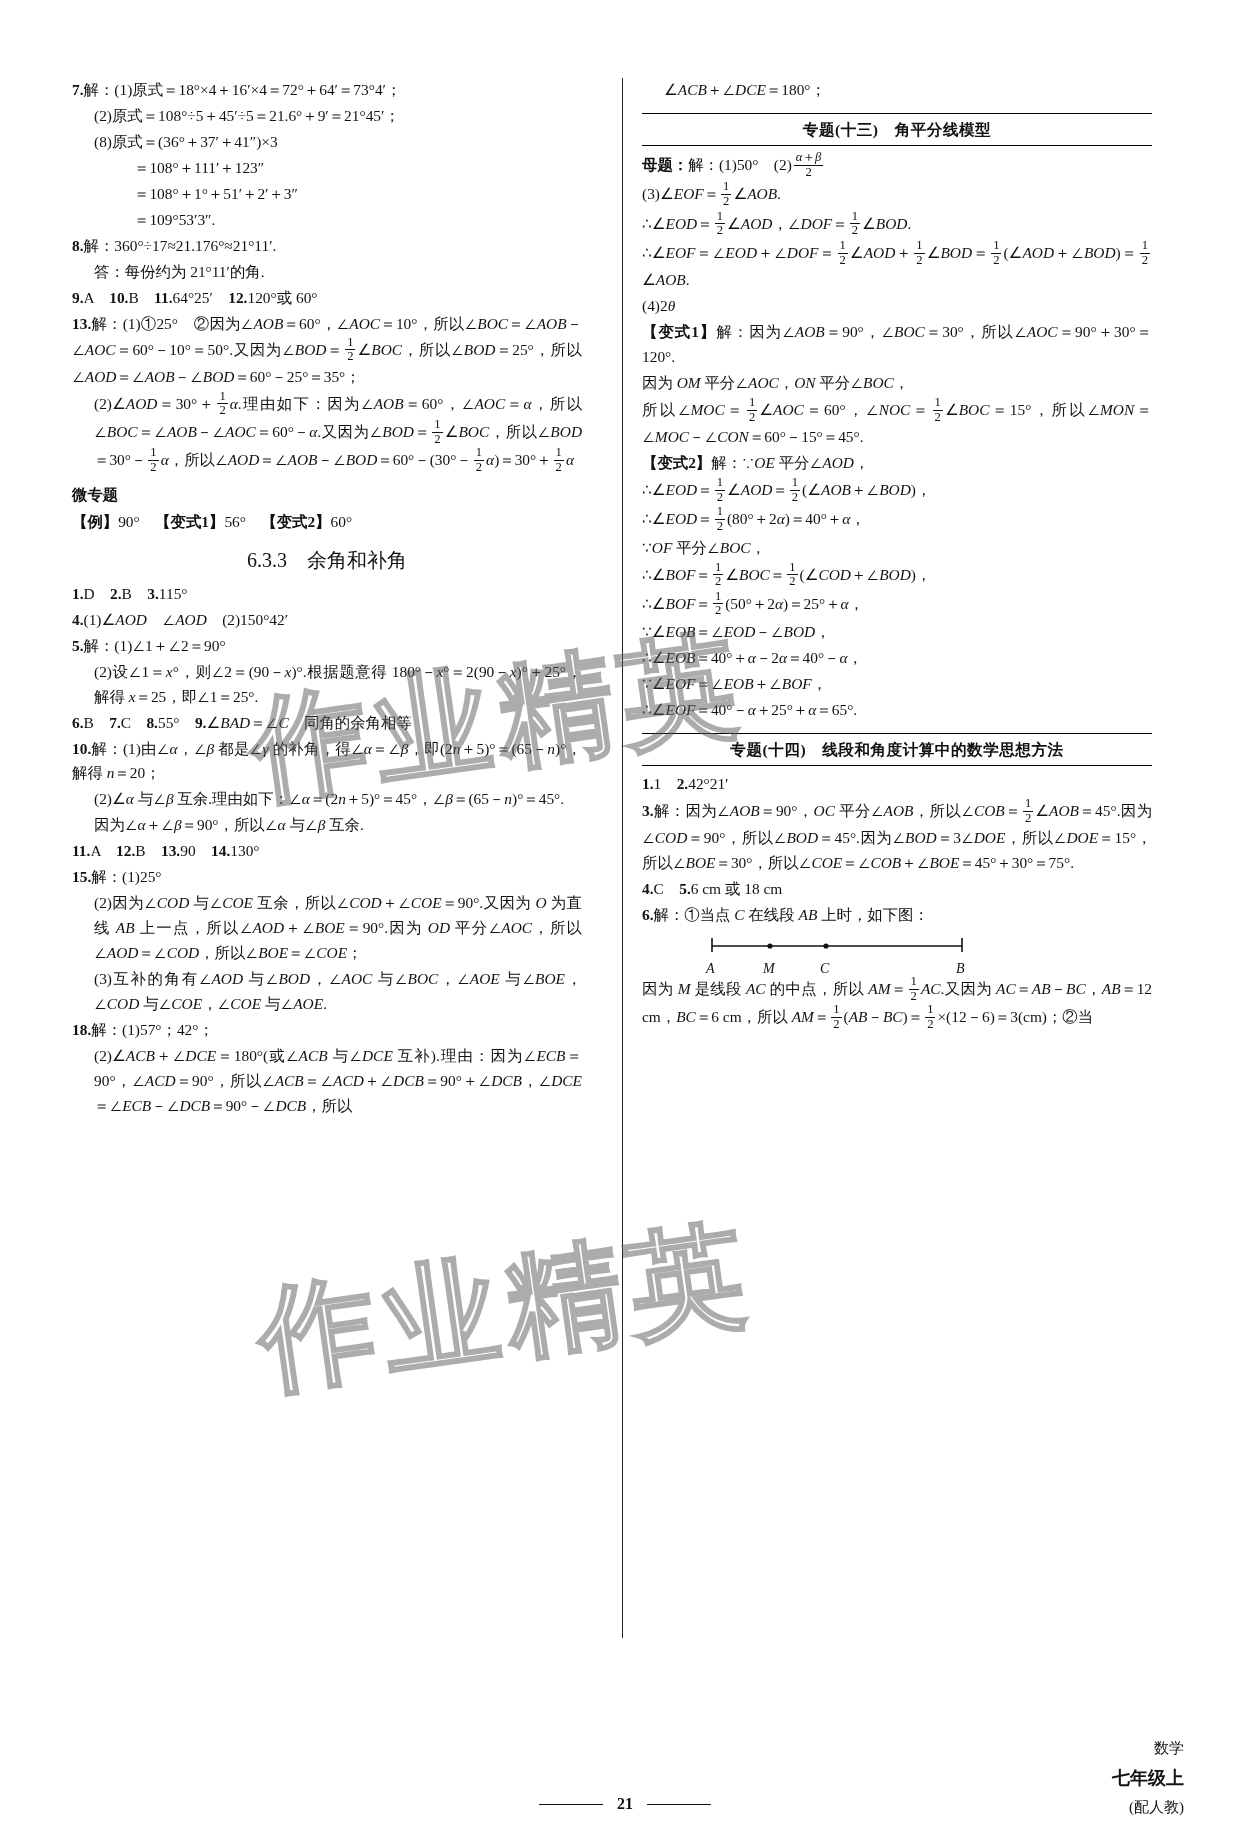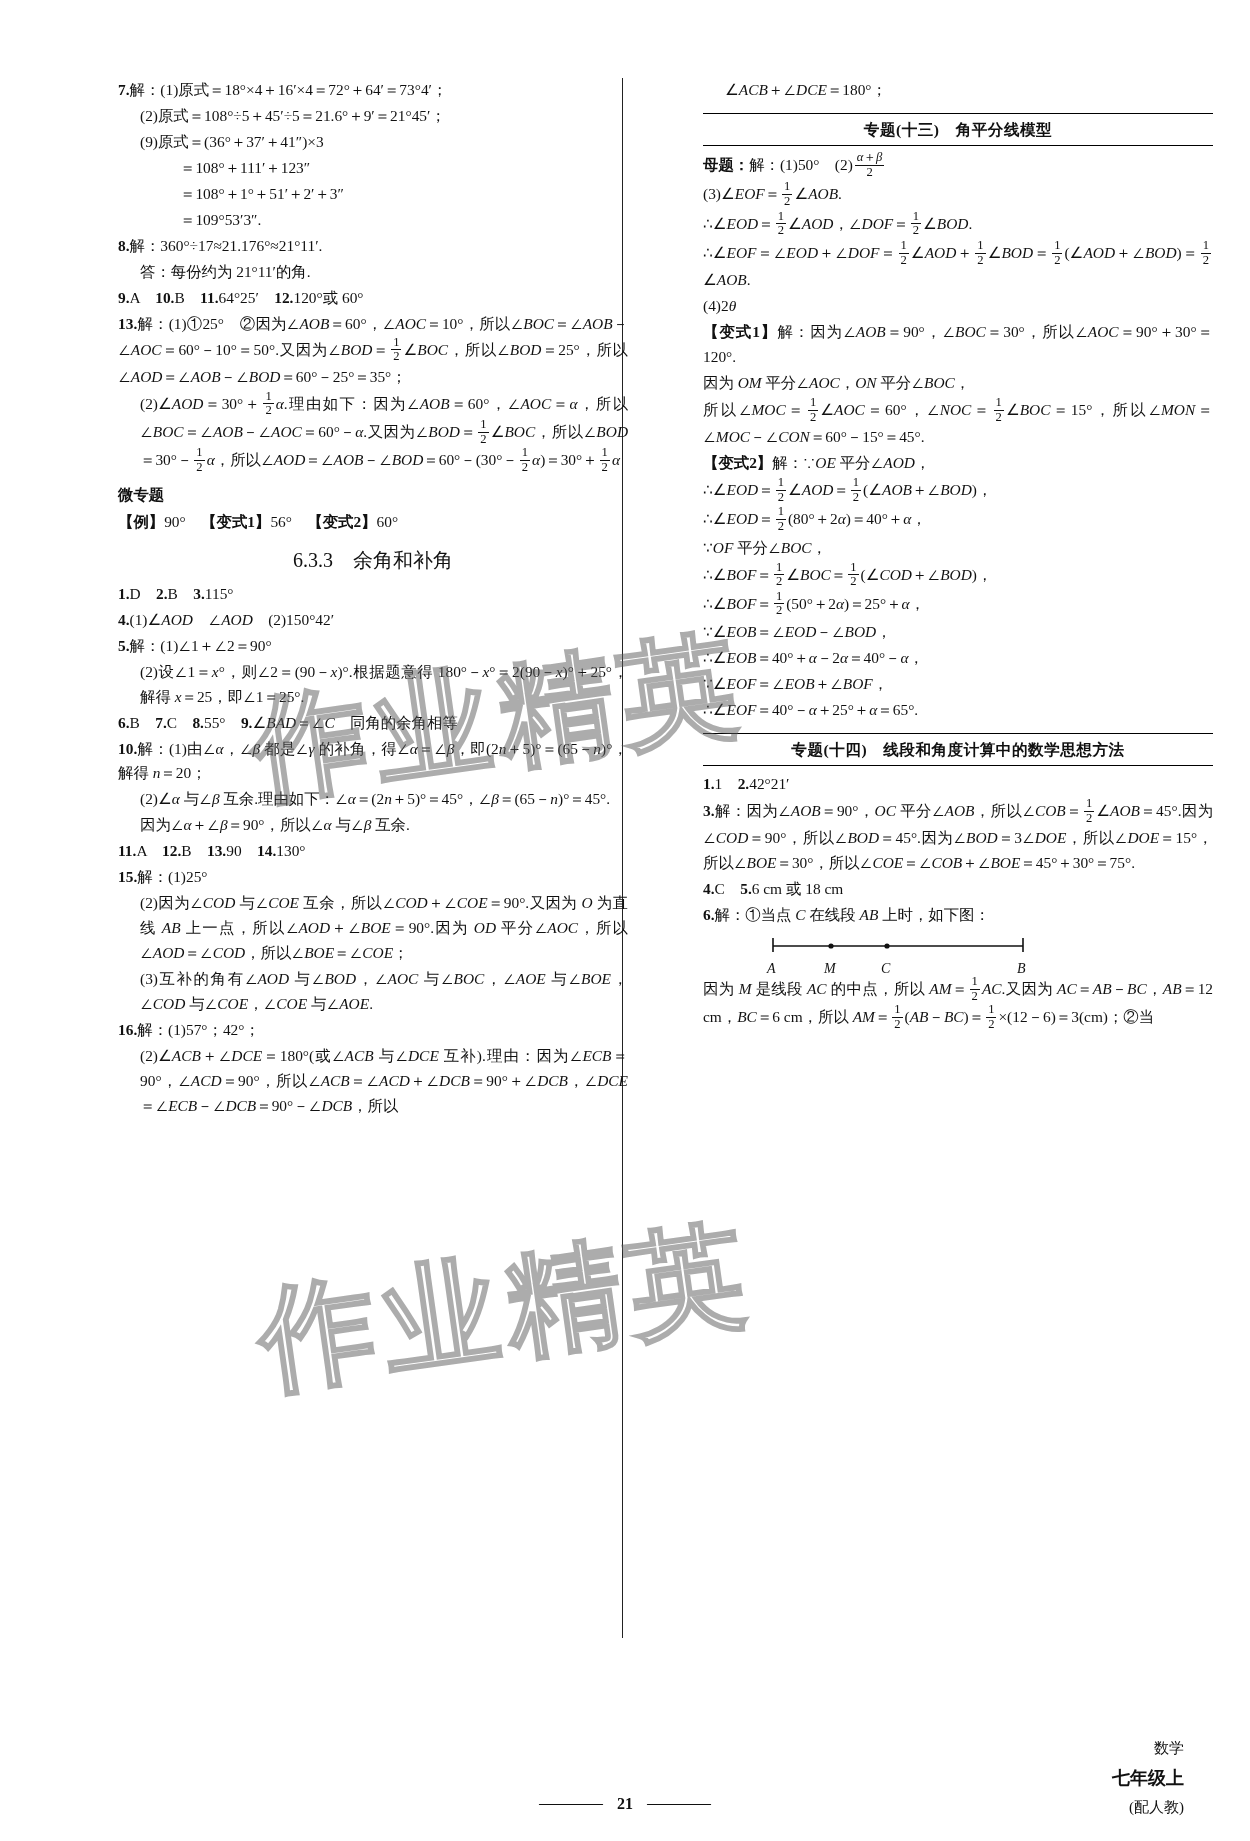--- a/index.html
+++ b/index.html
@@ -13,22 +13,21 @@
   }
   .page{
     position:absolute;
     left:0;top:0;width:1250px;height:1841px;
   }
   .columns{
     position:absolute;
     left:72px;top:78px;
     width:1110px;height:1630px;
     display:flex;
-    gap:15px;
-    margin-left:46px;
+    gap:0px;
   }
   .col{
     width:510px;
     font-size:15.4px;
     line-height:1.62;
   }
   .col.left{padding-right:26px;}
   .col.right{padding-left:34px;}
   .divider{
     position:absolute;
@@ -158,21 +157,21 @@
 
     <div class="col left">
 
       <div class="ln just">
         <span class="bk">7.</span>解：(1)原式＝18°×4＋16′×4＝72°＋64′＝73°4′；
       </div>
       <div class="ln just ind1">
         (2)原式＝108°÷5＋45′÷5＝21.6°＋9′＝21°45′；
       </div>
       <div class="ln just ind1">
-        (9)原式＝(36°＋37′＋41″)×3
+        (8)原式＝(36°＋37′＋41″)×3
       </div>
       <div class="ln ind3">
         ＝108°＋111′＋123″
       </div>
       <div class="ln ind3">
         ＝108°＋1°＋51′＋2′＋3″
       </div>
       <div class="ln ind3">
         ＝109°53′3″.
       </div>
@@ -231,21 +230,21 @@
       <div class="ln">
         <span class="bk">15.</span>解：(1)25°
       </div>
       <div class="ln just ind1">
         (2)因为∠<i class="v">COD</i> 与∠<i class="v">COE</i> 互余，所以∠<i class="v">COD</i>＋∠<i class="v">COE</i>＝90°.又因为 <i class="v">O</i> 为直线 <i class="v">AB</i> 上一点，所以∠<i class="v">AOD</i>＋∠<i class="v">BOE</i>＝90°.因为 <i class="v">OD</i> 平分∠<i class="v">AOC</i>，所以∠<i class="v">AOD</i>＝∠<i class="v">COD</i>，所以∠<i class="v">BOE</i>＝∠<i class="v">COE</i>；
       </div>
       <div class="ln just ind1">
         (3)互补的角有∠<i class="v">AOD</i> 与∠<i class="v">BOD</i>，∠<i class="v">AOC</i> 与∠<i class="v">BOC</i>，∠<i class="v">AOE</i> 与∠<i class="v">BOE</i>，∠<i class="v">COD</i> 与∠<i class="v">COE</i>，∠<i class="v">COE</i> 与∠<i class="v">AOE</i>.
       </div>
       <div class="ln">
-        <span class="bk">16.</span>解：(1)57°；42°；
+        <span class="bk">18.</span>解：(1)57°；42°；
       </div>
       <div class="ln just ind1">
         (2)∠<i class="v">ACB</i>＋∠<i class="v">DCE</i>＝180°(或∠<i class="v">ACB</i> 与∠<i class="v">DCE</i> 互补).理由：因为∠<i class="v">ECB</i>＝90°，∠<i class="v">ACD</i>＝90°，所以∠<i class="v">ACB</i>＝∠<i class="v">ACD</i>＋∠<i class="v">DCB</i>＝90°＋∠<i class="v">DCB</i>，∠<i class="v">DCE</i>＝∠<i class="v">ECB</i>－∠<i class="v">DCB</i>＝90°－∠<i class="v">DCB</i>，所以
       </div>
 
     </div>
 
     <div class="col right">
 
       <div class="ln ind1">

